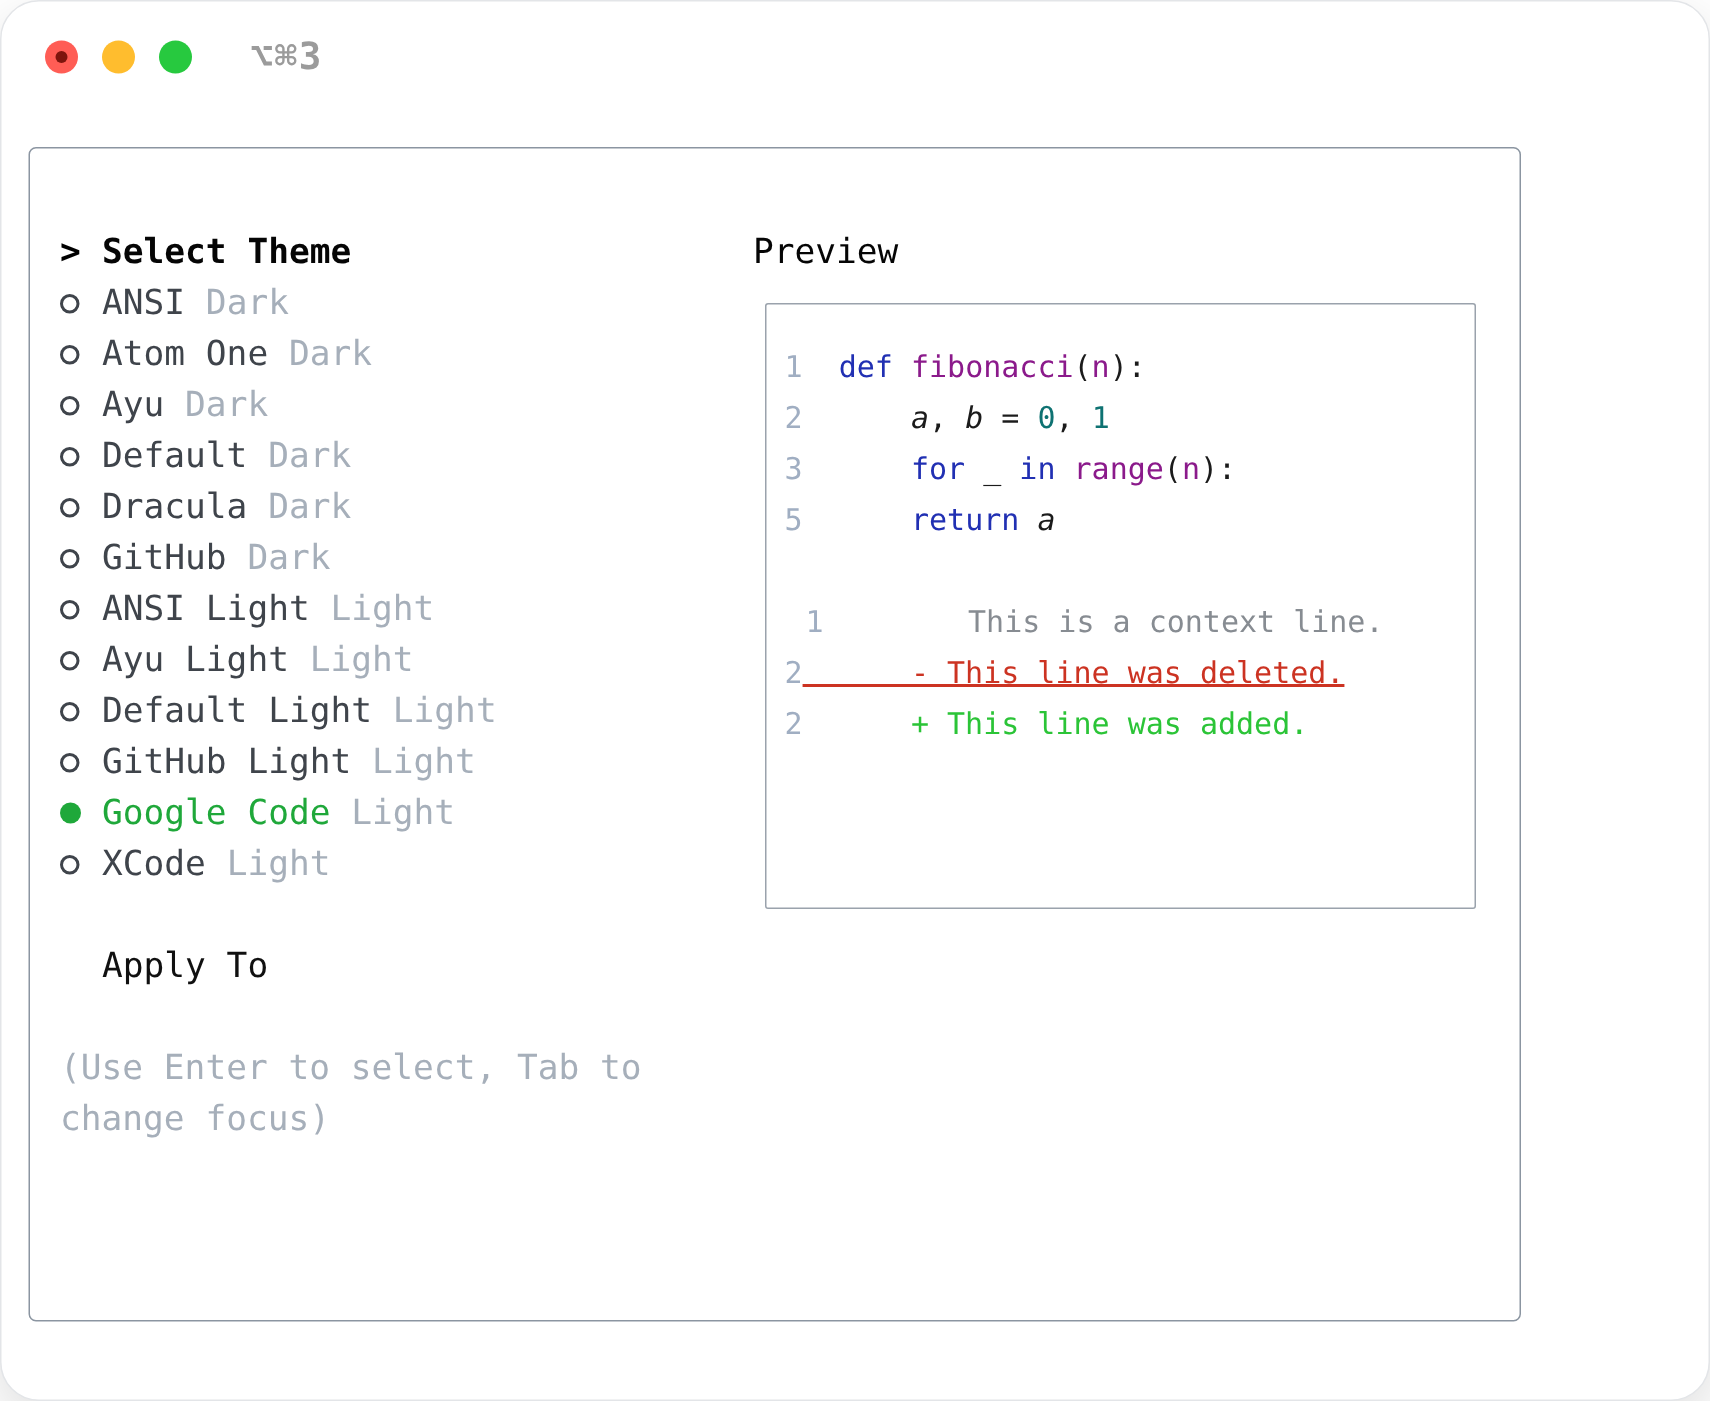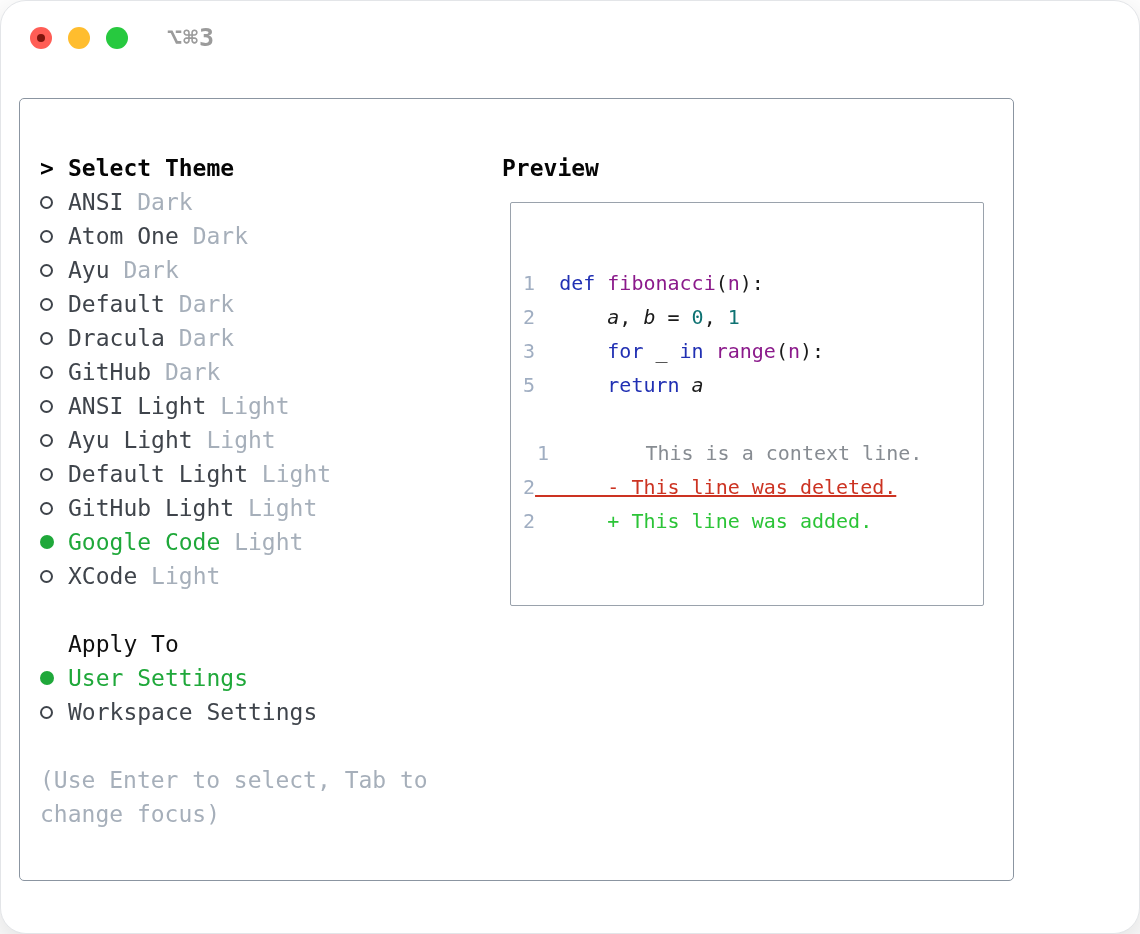--- a/index.html
+++ b/index.html
@@ -31,25 +31,25 @@
   .gut{width:28px;display:flex;align-items:center;flex:0 0 28px;}
   .caret{font-weight:bold;color:#000;}
   .ring{width:13px;height:13px;border-radius:50%;border:2px solid var(--item_text);display:inline-block;}
   .dot-sel{width:14px;height:14px;border-radius:50%;background:var(--accent_green);display:inline-block;}
   .hdr{font-weight:bold;color:#050505;}
   .apply-hdr{color:#101010;}
   .variant{color:var(--muted);}
   .sel-label{color:var(--accent_green);}
   .help{height:34px;line-height:34px;color:var(--muted);white-space:pre;}
   
-  .preview-header{position:absolute;left:482px;top:52px;height:34px;line-height:34px;font-size:23px;font-weight:bold;color:#050505;}
+  .preview-header{position:absolute;left:482px;top:52px;height:34px;line-height:34px;font-size:23px;font-weight:normal;color:#050505;}
   .preview-box{
     position:absolute;left:490px;top:103px;width:474px;height:404px;
     border:1.5px solid #9aa2ac;border-radius:2px;background:#fff;
-    padding:63px 0 0 12px;font-size:20px;overflow:hidden;
+    padding:24px 0 0 12px;font-size:20px;overflow:hidden;
   }
   .pline{height:34px;line-height:34px;white-space:pre;color:var(--plain);}
   .pline.gap{margin-top:34px;margin-left:14px;}
   .ln{color:var(--line_number);}
   .tk-keyword{color:var(--keyword);}
   .tk-function{color:var(--function);}
   .tk-literal{color:var(--literal);}
   .tk-variable{color:var(--variable);font-style:italic;}
   .tk-plain{color:var(--plain);}
   .tk-context{color:var(--context);}
@@ -85,24 +85,20 @@
           <div class="row"><span class="gut"><i class="ring"></i></span><span>Ayu Light</span><span class="variant"> Light</span></div>
           <div class="row"><span class="gut"><i class="ring"></i></span><span>Default Light</span><span class="variant"> Light</span></div>
           <div class="row"><span class="gut"><i class="ring"></i></span><span>GitHub Light</span><span class="variant"> Light</span></div>
           <div class="row"><span class="gut"><i class="dot-sel"></i></span><span class="sel-label">Google Code</span><span class="variant"> Light</span></div>
           <div class="row"><span class="gut"><i class="ring"></i></span><span>XCode</span><span class="variant"> Light</span></div>
         </div>
       <div class="row"></div>
       <div class="row">
         <span class="gut"></span><span class="apply-hdr">Apply To</span>
       </div>
-      <div id="apply-list">
-          <div class="row"><span class="gut"><i class="dot-sel"></i></span><span class="sel-label">User Settings</span></div>
-          <div class="row"><span class="gut"><i class="ring"></i></span><span>Workspace Settings</span></div>
-        </div>
       <div class="row"></div>
       <div id="help-lines">
           <div class="help">(Use Enter to select, Tab to</div>
           <div class="help">change focus)</div>
         </div>
     </div>
 
     <div class="preview-header">Preview</div>
     <div class="preview-box" id="preview-box">
         <div class="pline"><span class="ln">1</span><span class="tk-plain">  </span><span class="tk-keyword">def</span><span class="tk-plain"> </span><span class="tk-function">fibonacci</span><span class="tk-plain">(</span><span class="tk-function">n</span><span class="tk-plain">):</span></div>

